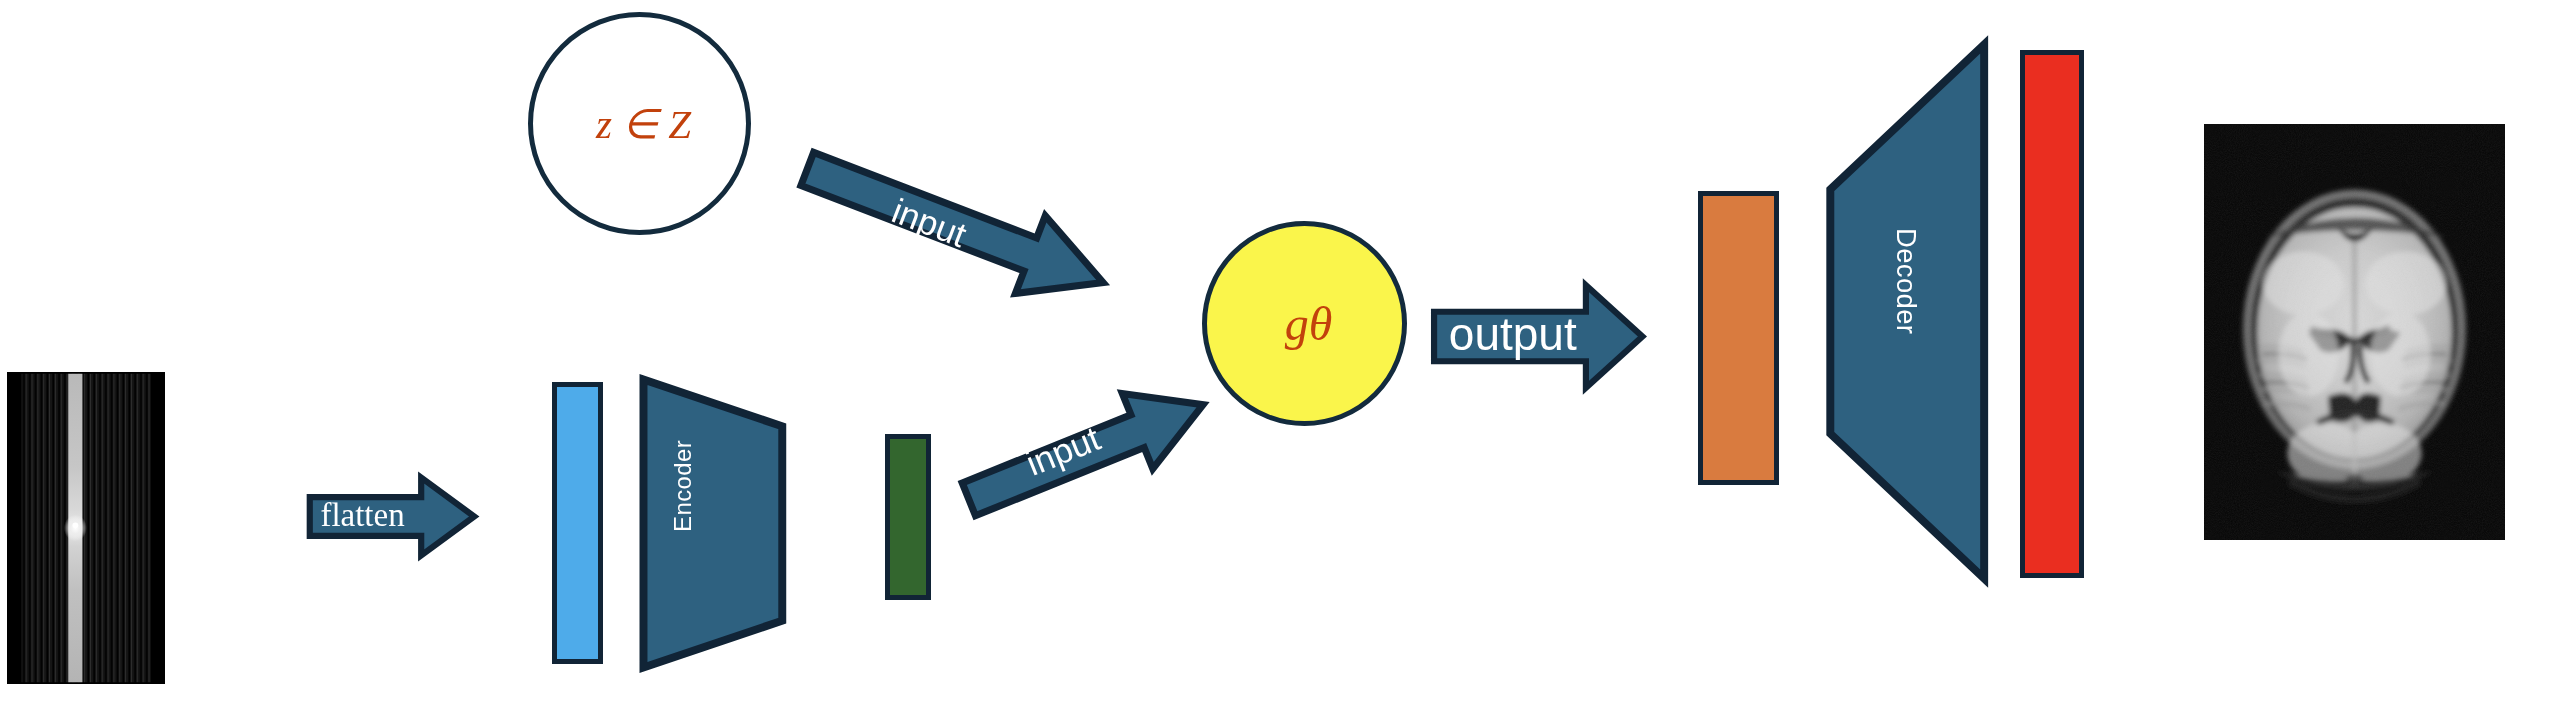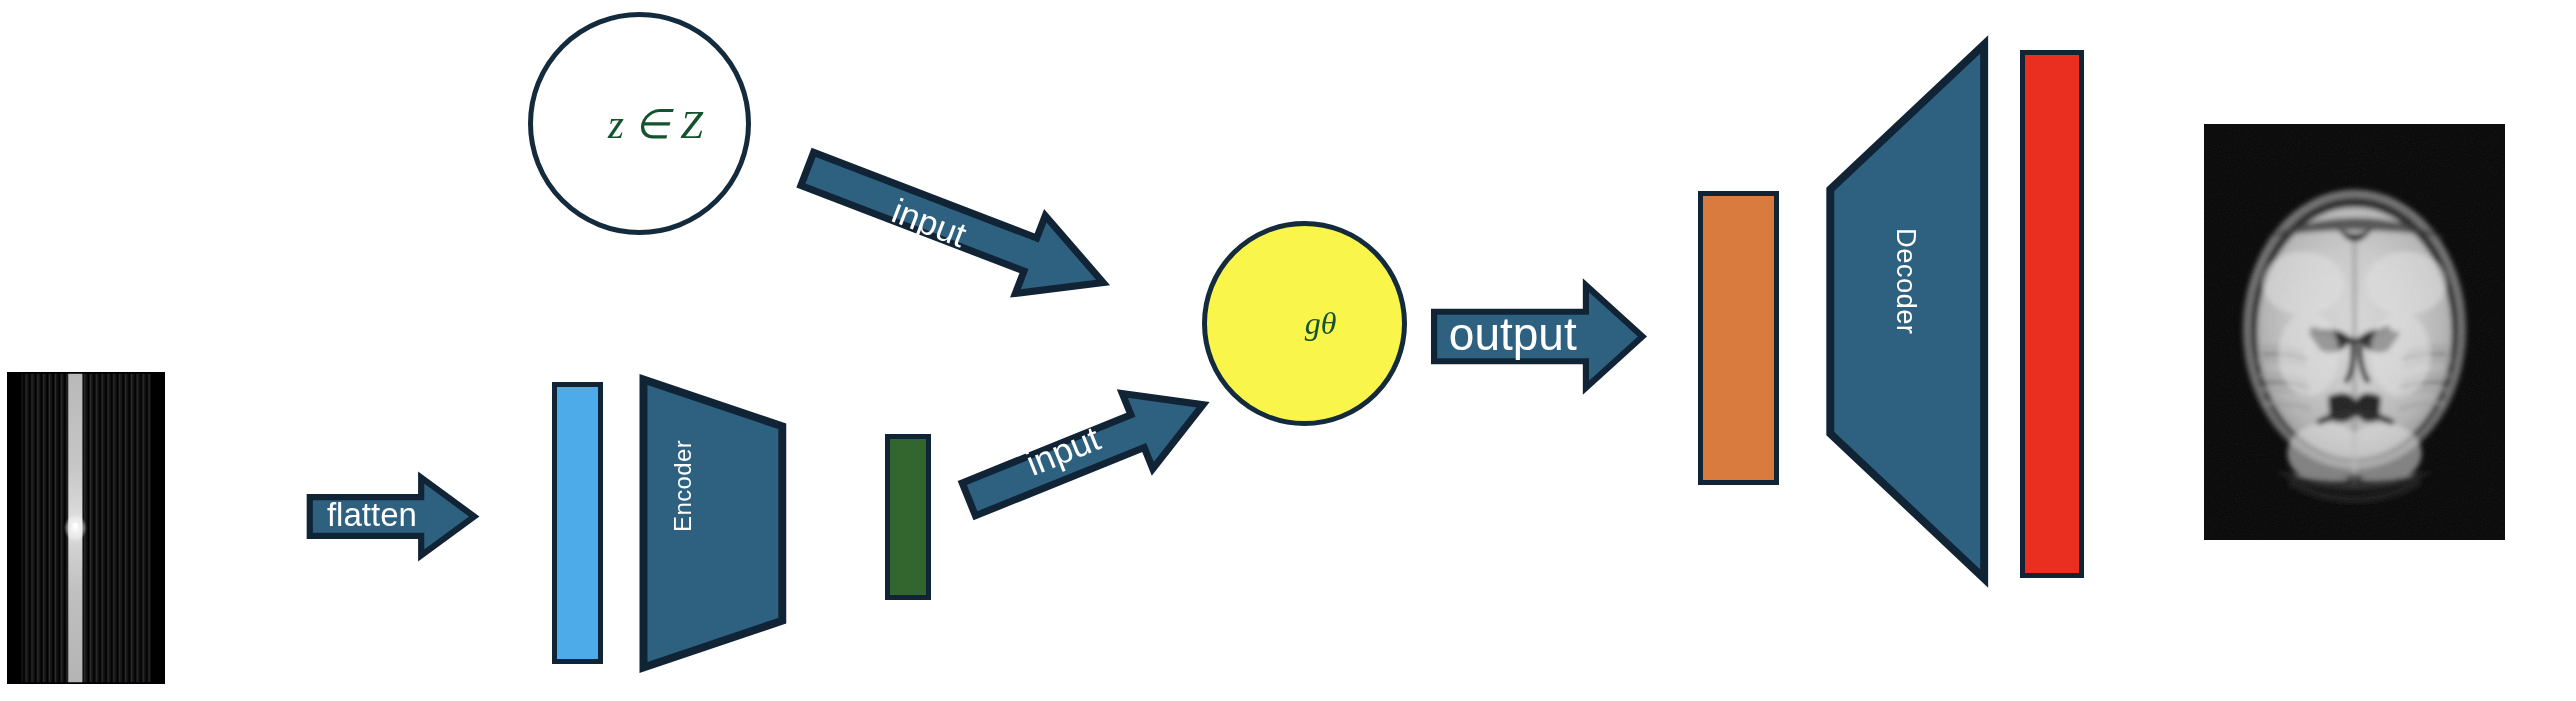--- a/index.html
+++ b/index.html
@@ -31,24 +31,24 @@
   .arrow-text{
     position:absolute;
     color:#ffffff;
     font-family:"Liberation Sans", sans-serif;
     white-space:nowrap;
     pointer-events:none;
   }
 
   .circle-label{
     position:absolute;
-    left:16px;top:0;width:100%;height:100%;
+    left:4px;top:0;width:100%;height:100%;
     display:flex;align-items:center;justify-content:center;
     font-family:"Liberation Serif", serif;
-    color:#14532d;
+    color:#c2410c;
   }
 
   svg{display:block;overflow:visible;}
 </style>
 </head>
 <body>
 
 <div id="stage">
 
   <div class="abs" style="left:7px;top:372px;width:158px;height:312px;background:#000;overflow:hidden;">
@@ -79,21 +79,21 @@
       <rect x="69" y="2" width="16" height="348" fill="url(#centerband)"></rect>
       <ellipse cx="77" cy="176" rx="13" ry="15" fill="url(#dcspot)"></ellipse>
       <circle cx="77" cy="173" r="3.2" fill="#ffffff"></circle>
     </svg>
   </div>
 
   <div class="abs" style="left:308px;top:474px;width:168px;height:85px;">
     <svg width="168" height="85" viewBox="0 0 190 96">
       <polygon points="2,26 128,26 128,4 188,48 128,92 128,70 2,70" fill="#2E6180" stroke="#112436" stroke-width="7" stroke-linejoin="miter"></polygon>
     </svg>
-    <div class="arrow-text" style="left:12.4px;top:17.7px;width:103px;text-align:center;font-size:33px;line-height:46px;">flatten</div>
+    <div class="arrow-text" style="left:12.4px;top:17.7px;width:103px;text-align:left;font-size:33px;line-height:46px;font-family:Liberation Serif, serif;">flatten</div>
   </div>
 
   <div class="abs bar" style="left:552px;top:382px;background:#4EABEA;width:51px;height:282px;"></div>
 
   <div class="abs" style="left:639px;top:375px;width:161px;height:297px;">
     <svg width="161" height="297" viewBox="0 0 182 336">
       <polygon points="5,5 162,58 162,278 5,331" fill="#2E6180" stroke="#112436" stroke-width="9" stroke-linejoin="miter"></polygon>
     </svg>
     <div class="rot-label" style="left:44px;top:143px;font-size:24px;transform:rotate(-90deg);transform-origin:left center;">Encoder</div>
   </div>
@@ -116,21 +116,21 @@
   <div class="abs" style="left:779px;top:124px;width:354px;height:204px;">
     <svg width="354" height="204" viewBox="0 0 400 230">
       <g transform="rotate(21 200 115)">
         <polygon points="20,95 290,95 290,68 378,115 290,162 290,135 20,135" fill="#2E6180" stroke="#112436" stroke-width="8" stroke-linejoin="miter"></polygon>
       </g>
     </svg>
     <div class="arrow-text" style="left:71px;top:73px;width:159px;text-align:center;font-size:35px;line-height:51px;transform:rotate(21deg);">input</div>
   </div>
 
   <div class="abs" style="left:1202px;top:221px;width:205px;height:205px;border:5.3px solid #132B3D;border-radius:50%;background:#FAF54B;box-sizing:border-box;">
-    <div class="circle-label" style="font-size:32px;font-style:italic;">gθ</div>
+    <div class="circle-label" style="font-size:48px;font-style:italic;">gθ</div>
   </div>
 
   <div class="abs" style="left:1434px;top:280px;width:212px;height:113px;">
     <svg width="212" height="113" viewBox="0 0 240 128">
       <polygon points="0,36 172,36 172,6 236,64 172,122 172,92 0,92" fill="#2E6180" stroke="#112436" stroke-width="7" stroke-linejoin="miter"></polygon>
     </svg>
     <div class="arrow-text" style="left:5.3px;top:28px;width:147px;text-align:center;font-size:46px;line-height:53px;">output</div>
   </div>
 
   <div class="abs bar" style="left:1698px;top:191px;background:#D97B3F;width:81px;height:294px;"></div>

